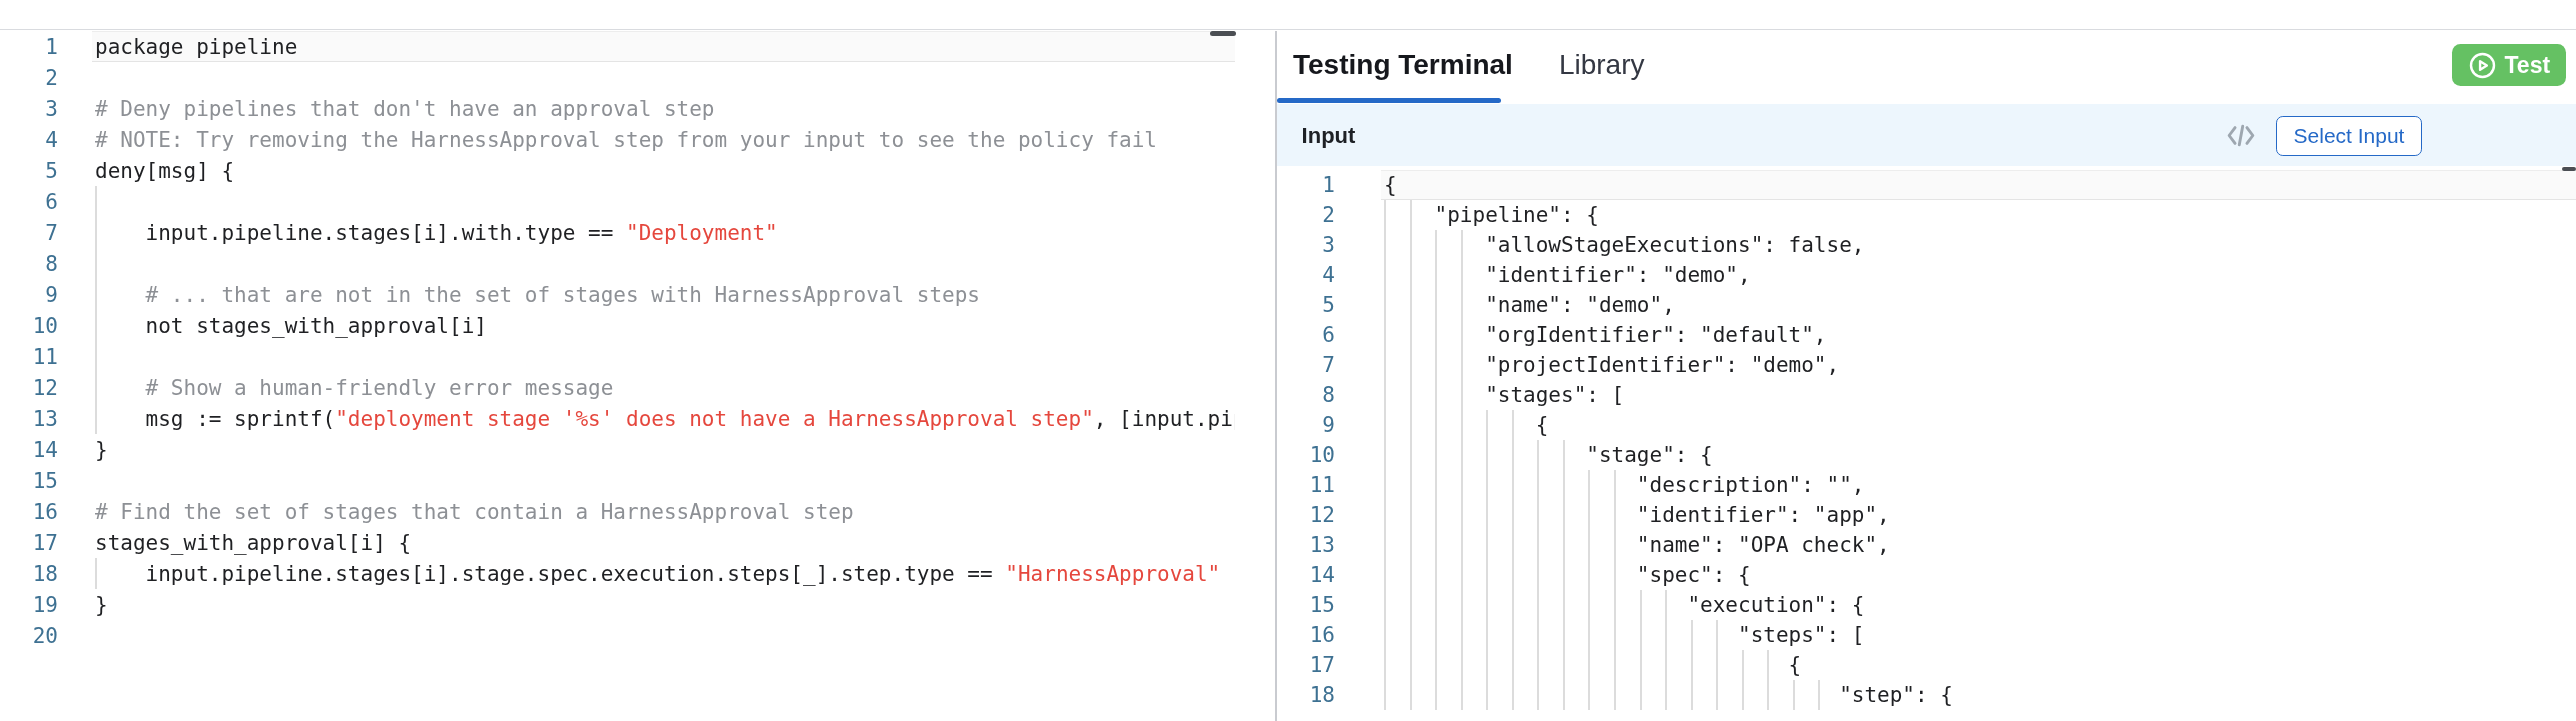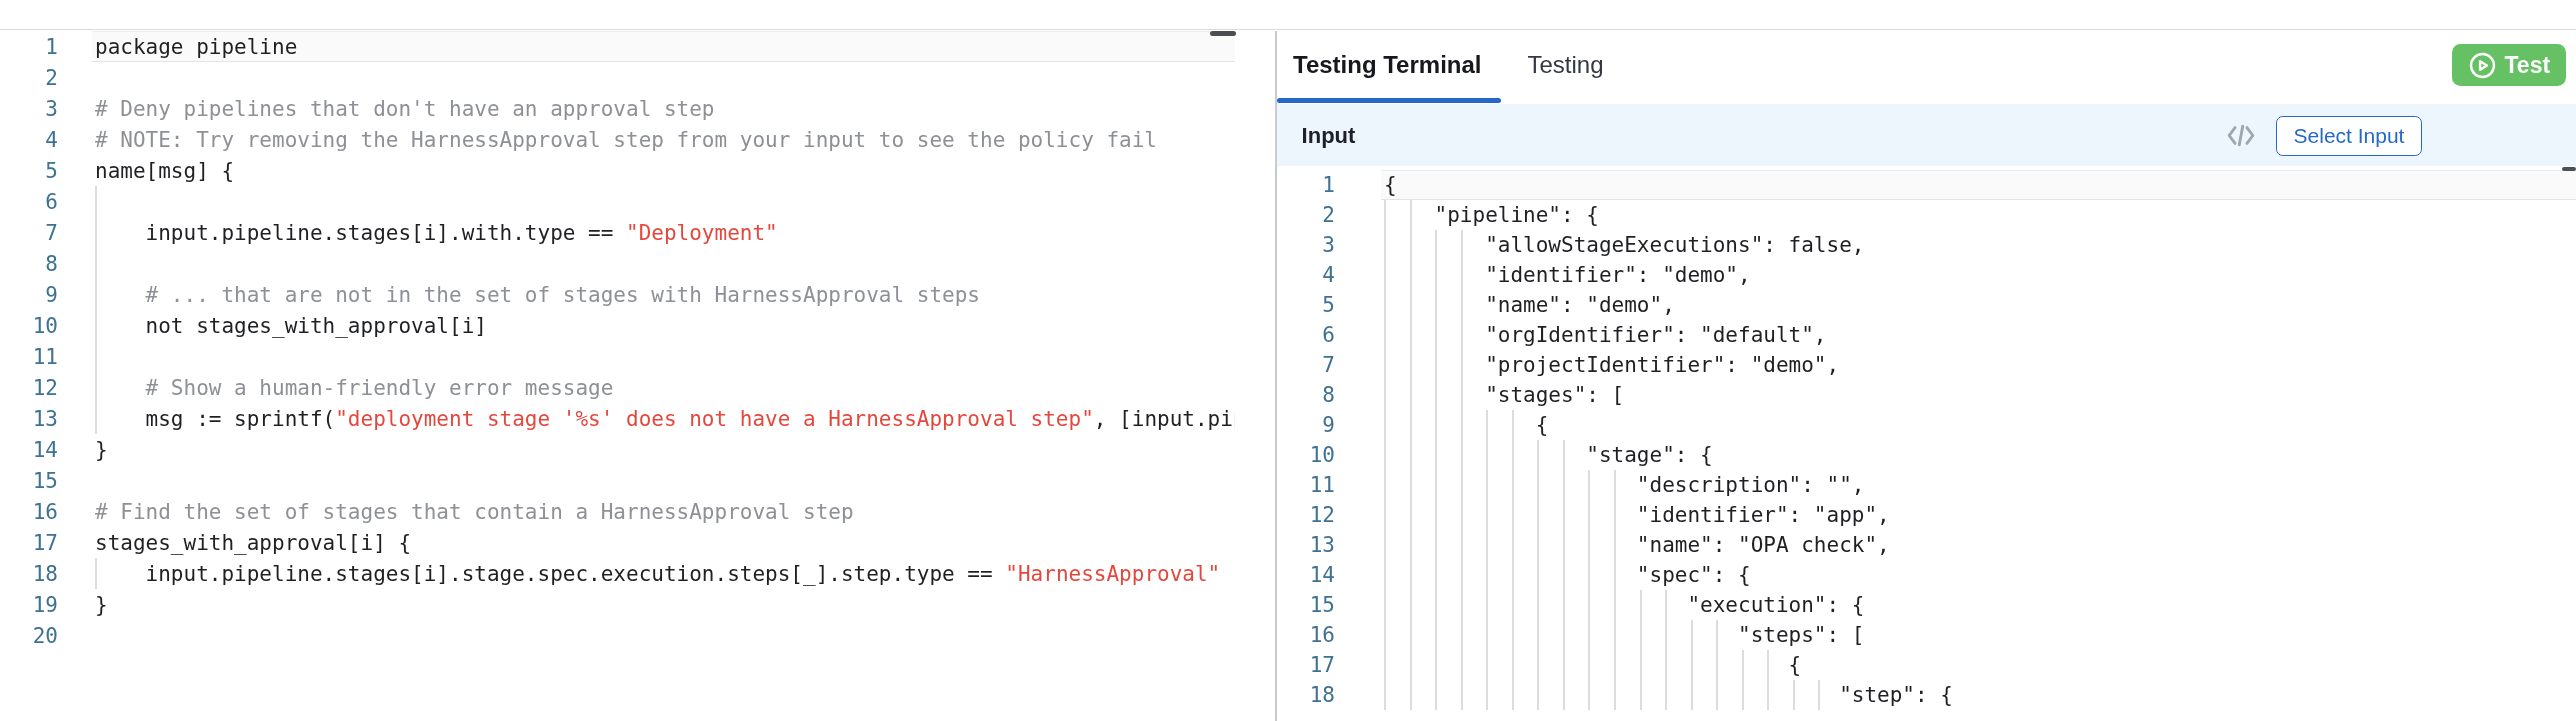--- a/index.html
+++ b/index.html
@@ -36,21 +36,21 @@
   #right-editor{left:1277px;top:166px;width:1299px;height:555px;padding-top:4.2px;}
   #right-editor .row{height:30px;}
   #right-editor .code{margin-left:49px;}
   .ruler-mark{position:absolute;background:#4b4e53;border-radius:2.5px;z-index:5;}
   #left-ruler-mark{left:1210px;top:31px;width:25.5px;height:5.1px;}
   #right-ruler-mark{left:2562px;top:167px;width:14.4px;height:4.2px;}
   
   .vdivider{position:absolute;left:1275px;top:31px;width:1.7px;height:691px;background:var(--divider-gray);cursor:col-resize;}
   
   .rp-header{position:absolute;left:1277px;top:31px;width:1299px;height:68px;display:flex;align-items:center;background:#fff;}
-  .tab{font-size:24px;color:#343843;cursor:pointer;}
+  .tab{font-size:28px;color:#343843;cursor:pointer;}
   .tab.active{font-weight:bold;color:#16181d;}
   .tab:first-child{margin-left:16px;}
   .tab + .tab{margin-left:46px;}
   .tab-underline{position:absolute;left:1277px;top:98px;width:224px;height:5.1px;background:var(--accent-blue);border-radius:2.5px;}
   .test-button{
     position:absolute;left:2452px;top:44px;width:114px;height:42px;border-radius:8.5px;
     background:var(--test-green);display:flex;align-items:center;justify-content:center;gap:7.6px;
     color:#fff;font-size:23px;font-weight:bold;cursor:pointer;border:none;
   }
   
@@ -68,21 +68,21 @@
 </head>
 <body>
 
 <div class="topbar"></div>
 
 <div class="editor" id="left-editor">
     <div class="row"><div class="hl" style="left: 92px;"></div><span class="ln">1</span><span class="code"><span class="seg t">package pipeline</span></span></div>
     <div class="row"><span class="ln">2</span><span class="code"></span></div>
     <div class="row"><span class="ln">3</span><span class="code"><span class="seg c"># Deny pipelines that don't have an approval step</span></span></div>
     <div class="row"><span class="ln">4</span><span class="code"><span class="seg c"># NOTE: Try removing the HarnessApproval step from your input to see the policy fail</span></span></div>
-    <div class="row"><span class="ln">5</span><span class="code"><span class="seg t">name[msg] {</span></span></div>
+    <div class="row"><span class="ln">5</span><span class="code"><span class="seg t">deny[msg] {</span></span></div>
     <div class="row"><div class="guide" style="left: 95px;"></div><span class="ln">6</span></div>
     <div class="row"><div class="guide" style="left: 95px;"></div><span class="ln">7</span><span class="code"><span class="seg t">    input.pipeline.stages[i].with.type == </span><span class="seg s">"Deployment"</span></span></div>
     <div class="row"><div class="guide" style="left: 95px;"></div><span class="ln">8</span><span class="code"></span></div>
     <div class="row"><div class="guide" style="left: 95px;"></div><span class="ln">9</span><span class="code"><span class="seg c">    # ... that are not in the set of stages with HarnessApproval steps</span></span></div>
     <div class="row"><div class="guide" style="left: 95px;"></div><span class="ln">10</span><span class="code"><span class="seg t">    not stages_with_approval[i]</span></span></div>
     <div class="row"><div class="guide" style="left: 95px;"></div><span class="ln">11</span><span class="code"></span></div>
     <div class="row"><div class="guide" style="left: 95px;"></div><span class="ln">12</span><span class="code"><span class="seg c">    # Show a human-friendly error message</span></span></div>
     <div class="row"><div class="guide" style="left: 95px;"></div><span class="ln">13</span><span class="code"><span class="seg t">    msg := sprintf(</span><span class="seg s">"deployment stage '%s' does not have a HarnessApproval step"</span><span class="seg t">, [input.pipel</span></span></div>
     <div class="row"><span class="ln">14</span><span class="code"><span class="seg t">}</span></span></div>
     <div class="row"><span class="ln">15</span><span class="code"></span></div>
@@ -91,21 +91,21 @@
     <div class="row"><div class="guide" style="left: 95px;"></div><span class="ln">18</span><span class="code"><span class="seg t">    input.pipeline.stages[i].stage.spec.execution.steps[_].step.type == </span><span class="seg s">"HarnessApproval"</span></span></div>
     <div class="row"><span class="ln">19</span><span class="code"><span class="seg t">}</span></span></div>
     <div class="row"><span class="ln">20</span><span class="code"></span></div>
   </div>
 <div class="ruler-mark" id="left-ruler-mark"></div>
 
 <div class="vdivider"></div>
 
 <div class="rp-header">
   <div class="tab active">Testing Terminal</div>
-  <div class="tab">Testing</div>
+  <div class="tab">Library</div>
 </div>
 <div class="tab-underline"></div>
 
 <button class="test-button">
   <span style="display:flex;">
     <svg width="29" height="29" viewBox="0 0 24 24" fill="none" stroke="#ffffff" stroke-width="2" stroke-linejoin="round" stroke-linecap="round">
       <circle cx="12" cy="12" r="9.5"></circle>
       <path d="M10 8.4 L15.6 12 L10 15.6 Z"></path>
     </svg>
   </span>

